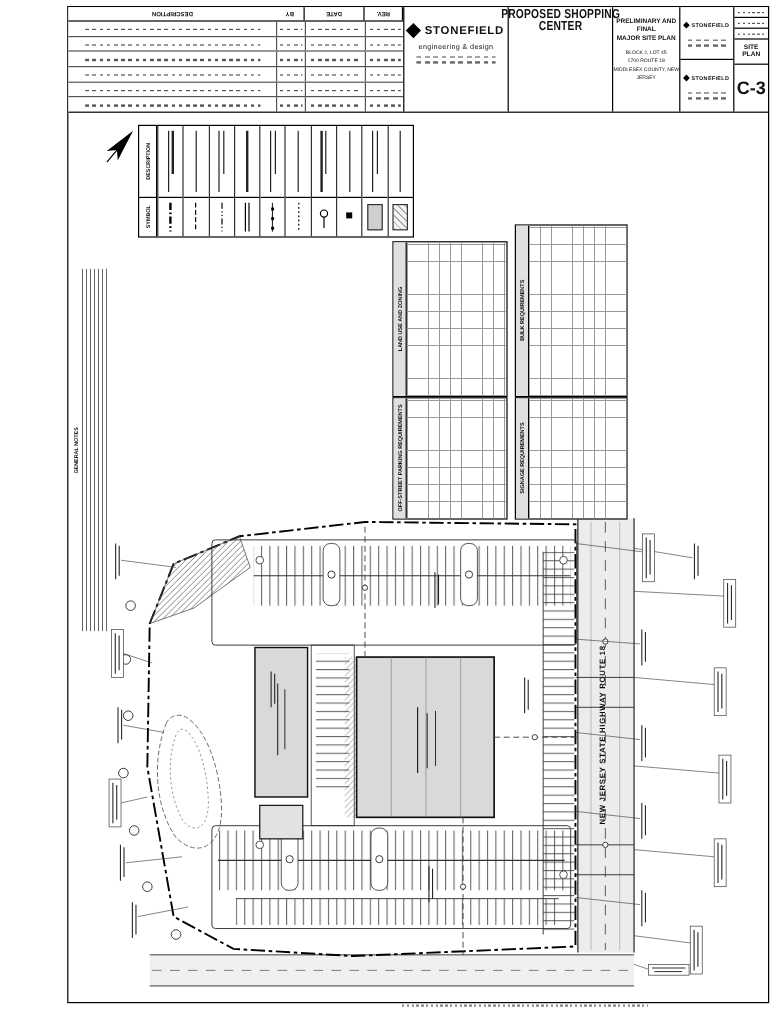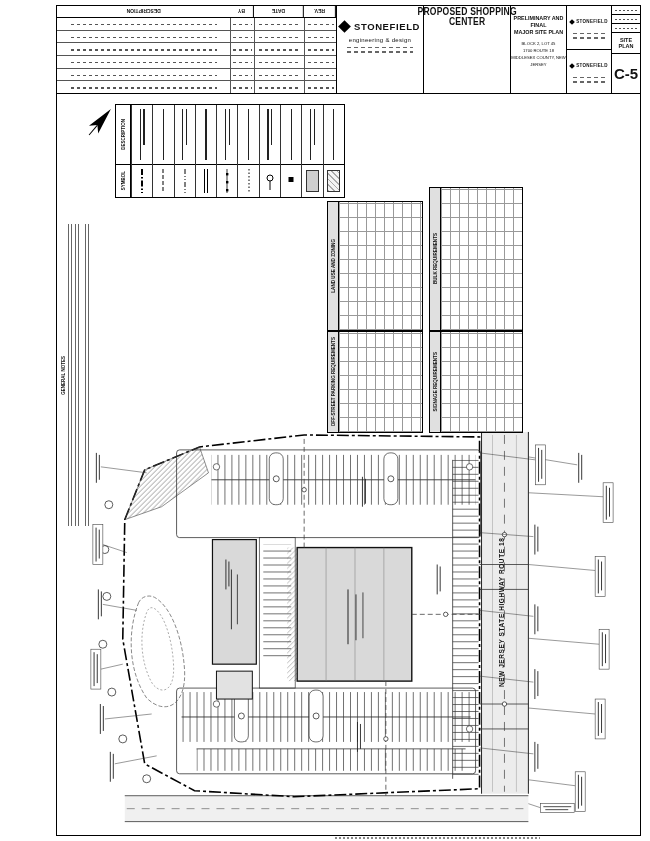--- a/index.html
+++ b/index.html
@@ -386,21 +386,21 @@
         <div class="bar"></div>
         <div class="bar"></div>
       </div>
     </div>
 
     <div class="tb-sheet">
       <div class="sh-row"></div>
       <div class="sh-row"></div>
       <div class="sh-row"></div>
       <div class="sheet-name">SITE PLAN</div>
-      <div class="sheet-num">C-5</div>
+      <div class="sheet-num">C-3</div>
     </div>
   </div>
 
   <div class="north">
     <svg width="30" height="40" viewBox="0 0 30 40">
       <g transform="rotate(40 15 20)">
         <polygon points="15,3 21,30 15,24 9,30" fill="#000"></polygon>
         <line x1="15" y1="24" x2="15" y2="37" stroke="#000" stroke-width="1"></line>
       </g>
     </svg>

